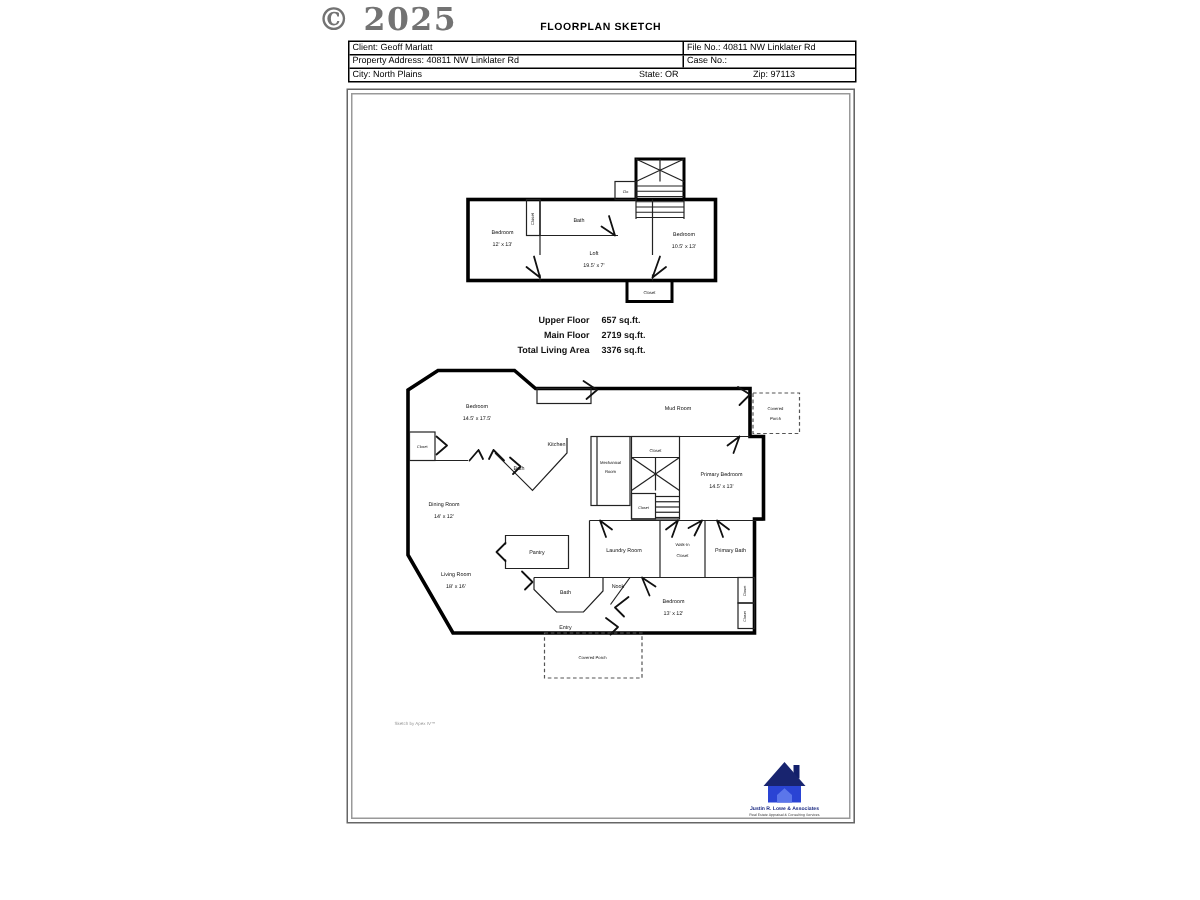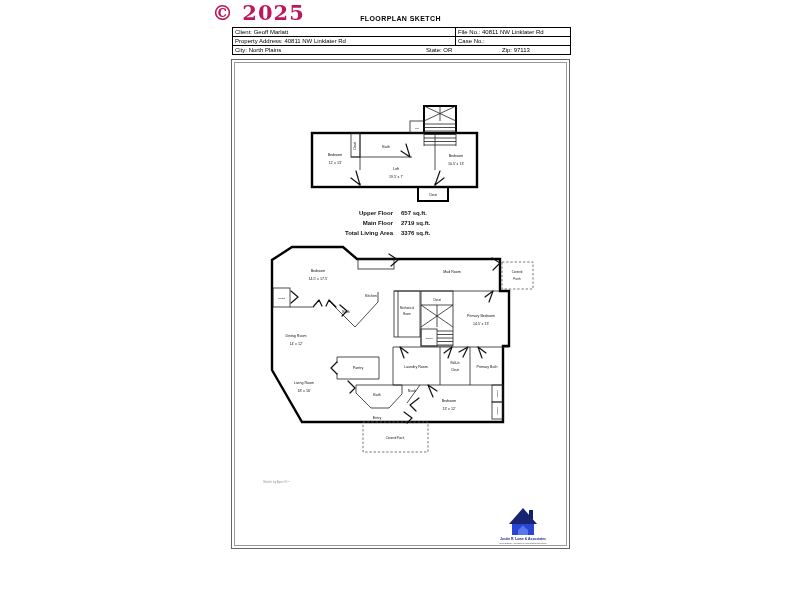--- a/index.html
+++ b/index.html
@@ -1,19 +1,19 @@
 <!DOCTYPE html>
 <html><head>
 <meta charset="utf-8">
 <style>
   html,body{margin:0;padding:0;}
   body{width:800px;height:600px;background:#ffffff;position:relative;overflow:hidden;
        font-family:"Liberation Sans",sans-serif;color:#000;}
   .watermark{position:absolute;left:212px;top:0px;font-size:21px;font-weight:bold;
-             color:#be185d;font-family:"DejaVu Serif",serif;letter-spacing:1px;}
+             color:#737373;font-family:"DejaVu Serif",serif;letter-spacing:1px;}
   .doc-title{position:absolute;left:232px;top:15px;width:337px;text-align:center;
              font-size:7px;font-weight:bold;letter-spacing:.4px;}
   .header-table{position:absolute;left:232px;top:27px;width:337px;border:1px solid #000;
                 font-size:6px;background:#fff;}
   .hrow{display:flex;border-bottom:1px solid #000;height:8px;line-height:8px;}
   .hrow:last-child{border-bottom:none;}
   .hcell{padding:0 2px;white-space:nowrap;overflow:hidden;}
   .grow{flex:1;}
   .divL{border-left:1px solid #000;}
   .w110{width:110px;}

